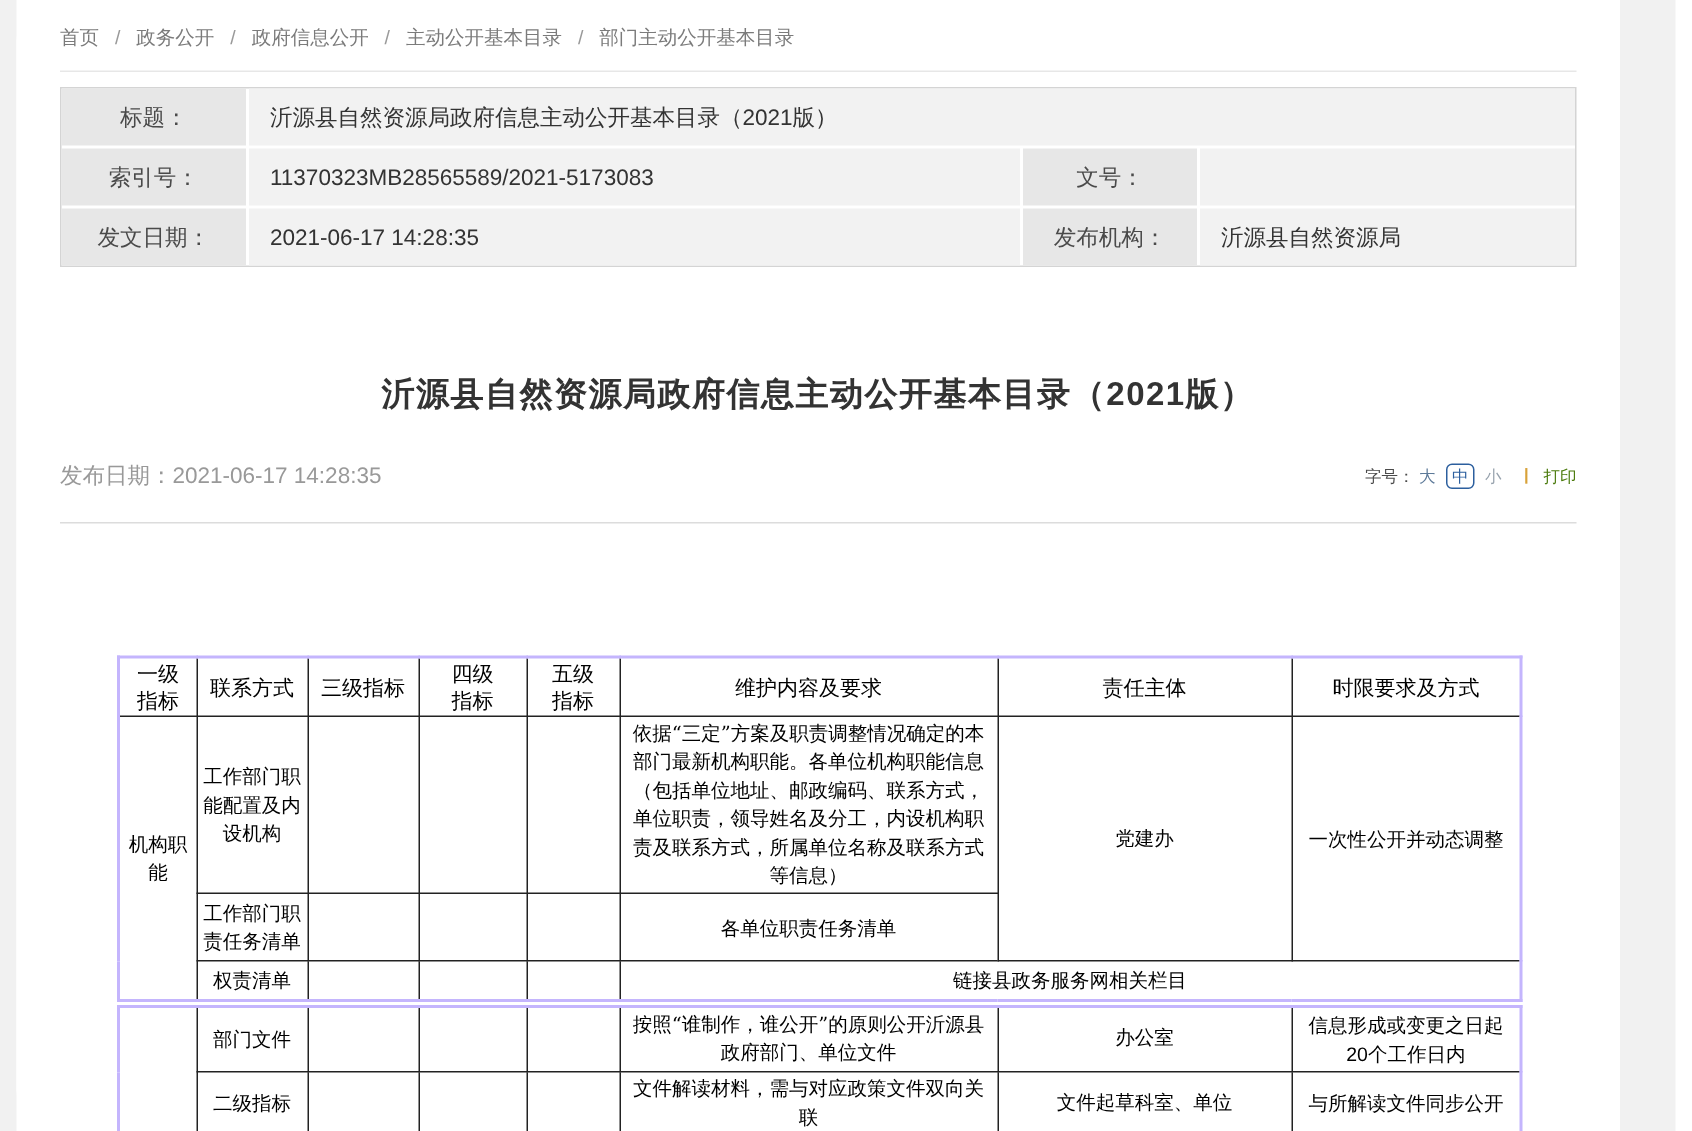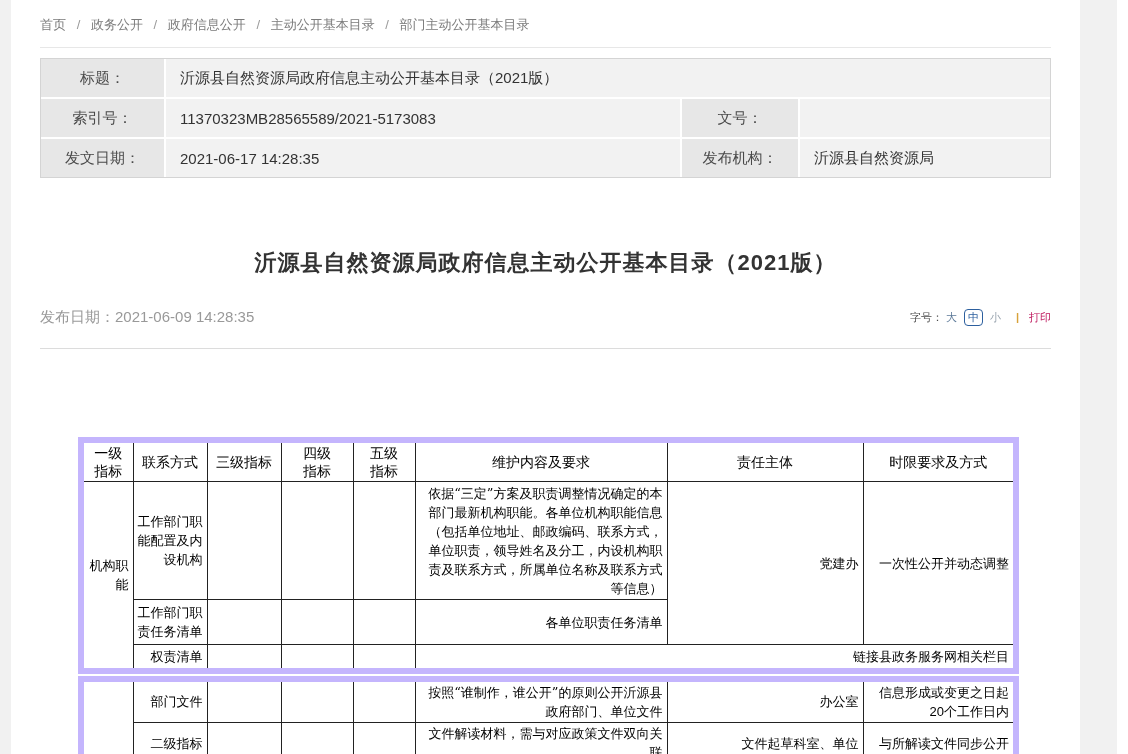--- a/index.html
+++ b/index.html
@@ -28,31 +28,31 @@
   .title { margin-top:70px; text-align:center; font-size:22px; font-weight:bold; color:#333;
            line-height:30px; letter-spacing:1px; }
   .date-row { margin:26px 29px 0 29px; display:flex; justify-content:space-between; align-items:center;
               height:26px; }
   .pub-date { font-size:15px; color:#999; }
   .font-tools { font-size:11px; color:#4a4a4a; display:flex; align-items:center; }
   .ft-large { color:#5d7a99; margin:0 3px; cursor:pointer; }
   .ft-medium { color:#2c5f9e; border:1px solid #2c5f9e; border-radius:4px; padding:0 3px; margin:0 4px; cursor:pointer; }
   .ft-small { color:#97a2ad; margin:0 3px; cursor:pointer; }
   .ft-sep { color:#d8a23a; margin:0 10px 0 12px; font-weight:bold; }
-  .ft-print { color:#be185d; cursor:pointer; }
+  .ft-print { color:#4d7c0f; cursor:pointer; }
   .rule { margin:18px 29px 0 29px; border-bottom:1px solid #dcdcdc; }
 
   
   .cat-wrap { margin:88px 0 0 67px; }
   table.cat { border-collapse:collapse; table-layout:fixed; width:935px; font-size:13px; color:#000; }
   table.cat + table.cat { margin-top:2px; }
-  table.cat { border:6px solid #c4b5fd; }
+  table.cat { border:2px solid #c4b5fd; }
   table.cat th, table.cat td { border:1px solid #222; vertical-align:middle; }
   table.cat th { font-weight:normal; font-size:14px; text-align:center; height:38px; line-height:18px; padding:1px 2px; }
-  table.cat td { padding:1px 4px; line-height:19px; text-align:right; }
+  table.cat td { padding:1px 4px; line-height:19px; text-align:center; }
   th .w2 { display:inline-block; width:2em; }
   .col0{width:52px;} .col1{width:74px;} .col2{width:74px;} .col3{width:72px;}
   .col4{width:62px;} .col5{width:252px;} .col6{width:196px;} .col7{width:153px;}
   td.lv1 { padding:1px 7px; }
   .serifc { font-family:"DejaVu Serif","Liberation Serif",serif; }
   .h-r1{height:118px;} .h-r2{height:45px;padding-left:12px;} .h-r3{height:26px;}
   .h-r4{height:44px;} .h-r5{height:40px;}
 </style>
 </head>
 <body>
@@ -85,21 +85,21 @@
 
     <div class="m-label">发文日期：</div>
     <div class="m-value">2021-06-17 14:28:35</div>
     <div class="m-label">发布机构：</div>
     <div class="m-value">沂源县自然资源局</div>
   </div>
 
   <div class="title">沂源县自然资源局政府信息主动公开基本目录（2021版）</div>
 
   <div class="date-row">
-    <span class="pub-date">发布日期：2021-06-09 14:28:35</span>
+    <span class="pub-date">发布日期：2021-06-17 14:28:35</span>
     <span class="font-tools">
       <span>字号：</span>
       <span class="ft-large">大</span>
       <span class="ft-medium">中</span>
       <span class="ft-small">小</span>
       <span class="ft-sep">|</span>
       <span class="ft-print">打印</span>
     </span>
   </div>
   <div class="rule"></div>

